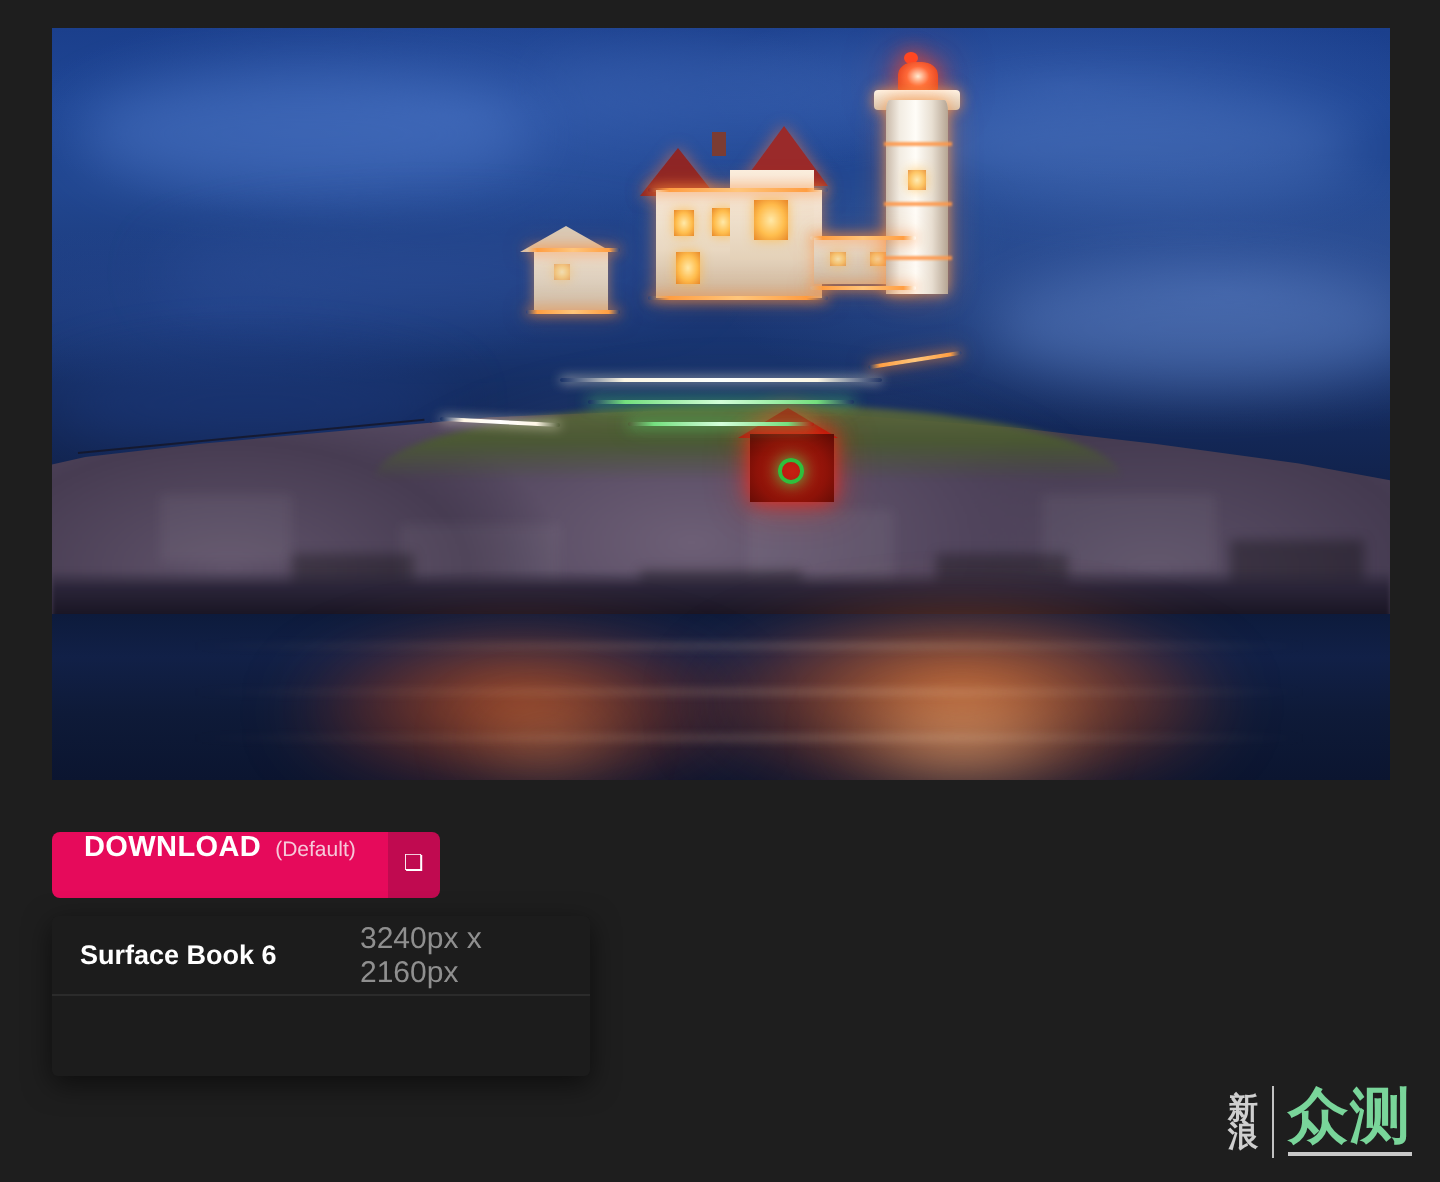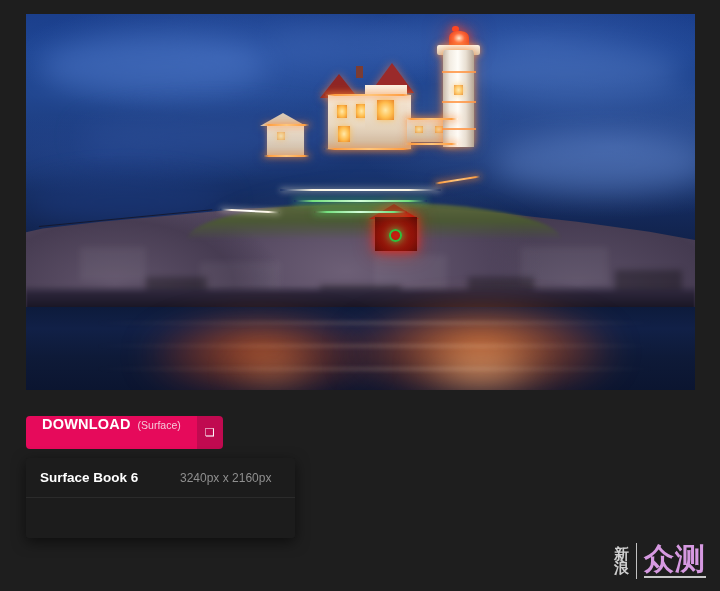--- a/index.html
+++ b/index.html
@@ -402,21 +402,21 @@
 
   .dd-name {
     color: #ffffff;
     font-size: 13.5px;
     font-weight: bold;
     flex: 0 0 auto;
     width: 140px;
   }
   .dd-res {
     color: #8f8f8f;
-    font-size: 12px;
+    font-size: 15px;
     font-weight: normal;
   }
 
   
   .watermark {
     position: absolute;
     right: 14px;
     bottom: 12px;
     display: flex;
     align-items: center;
@@ -433,21 +433,21 @@
     font-size: 15px;
     font-family: "DejaVu Sans", sans-serif;
     font-weight: bold;
   }
   .wm-div {
     width: 1px;
     height: 36px;
     background: #d8d8d8;
   }
   .wm-zc {
-    color: #f0abfc;
+    color: #86efac;
     font-size: 30px;
     font-family: "DejaVu Sans", sans-serif;
     font-weight: bold;
     letter-spacing: 1px;
     line-height: 1;
     border-bottom: 2px solid #e0e0e0;
     padding-bottom: 2px;
   }
 </style>
 </head>
@@ -543,21 +543,21 @@
         <div class="water-streak" style="top:74%;"></div>
       </div>
 
     </div>
   </div>
 
   <div class="controls">
     <div class="download-group">
       <button class="download-btn">
         <span class="label">DOWNLOAD</span>
-        <span class="sub">(Surface)</span>
+        <span class="sub">(Default)</span>
       </button>
       <button class="download-caret">
         <span class="caret-glyph">❏</span>
       </button>
     </div>
   </div>
 
   <div class="dropdown">
     <div class="dd-item">
       <span class="dd-name">Surface Book 6</span>

